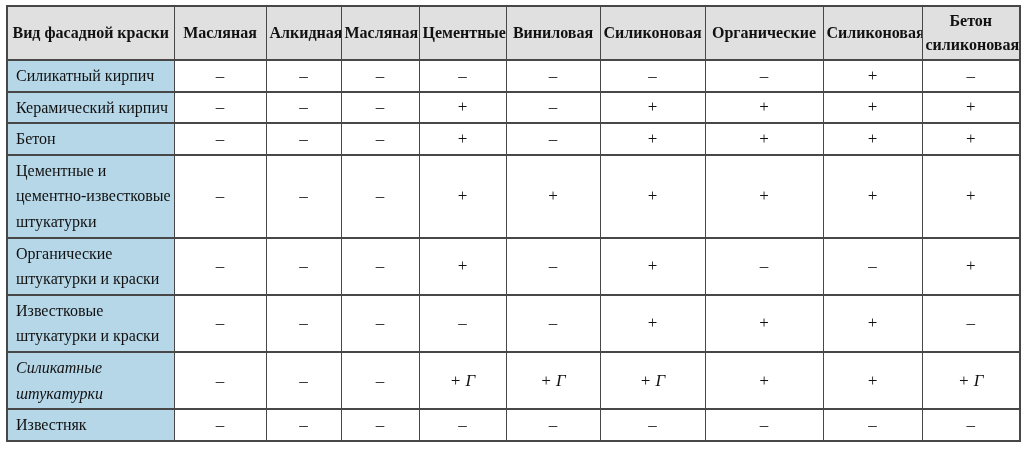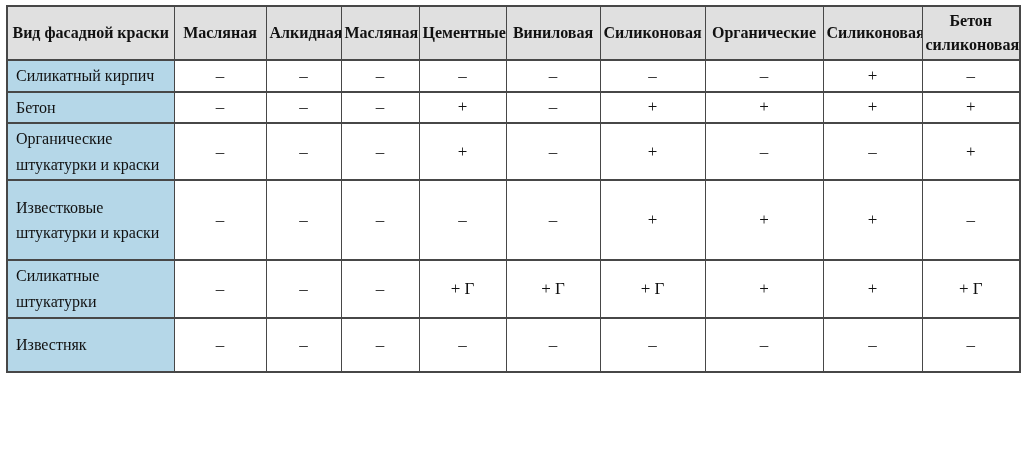--- a/index.html
+++ b/index.html
@@ -109,26 +109,50 @@
           <td>–</td>
           <td>–</td>
           <td>–</td>
           <td>–</td>
           <td>–</td>
           <td>–</td>
           <td>+</td>
           <td>–</td>
         </tr>
         <tr>
+          <th class="rowlabel">Керамический кирпич</th>
+          <td>–</td>
+          <td>–</td>
+          <td>–</td>
+          <td>+</td>
+          <td>–</td>
+          <td>+</td>
+          <td>+</td>
+          <td>+</td>
+          <td>+</td>
+        </tr>
+        <tr>
           <th class="rowlabel">Бетон</th>
           <td>–</td>
           <td>–</td>
           <td>–</td>
           <td>+</td>
           <td>–</td>
+          <td>+</td>
+          <td>+</td>
+          <td>+</td>
+          <td>+</td>
+        </tr>
+        <tr>
+          <th class="rowlabel">Цементные и цементно-известковые штукатурки</th>
+          <td>–</td>
+          <td>–</td>
+          <td>–</td>
+          <td>+</td>
+          <td>+</td>
           <td>+</td>
           <td>+</td>
           <td>+</td>
           <td>+</td>
         </tr>
         <tr>
           <th class="rowlabel">Органические штукатурки и краски</th>
           <td>–</td>
           <td>–</td>
           <td>–</td>

